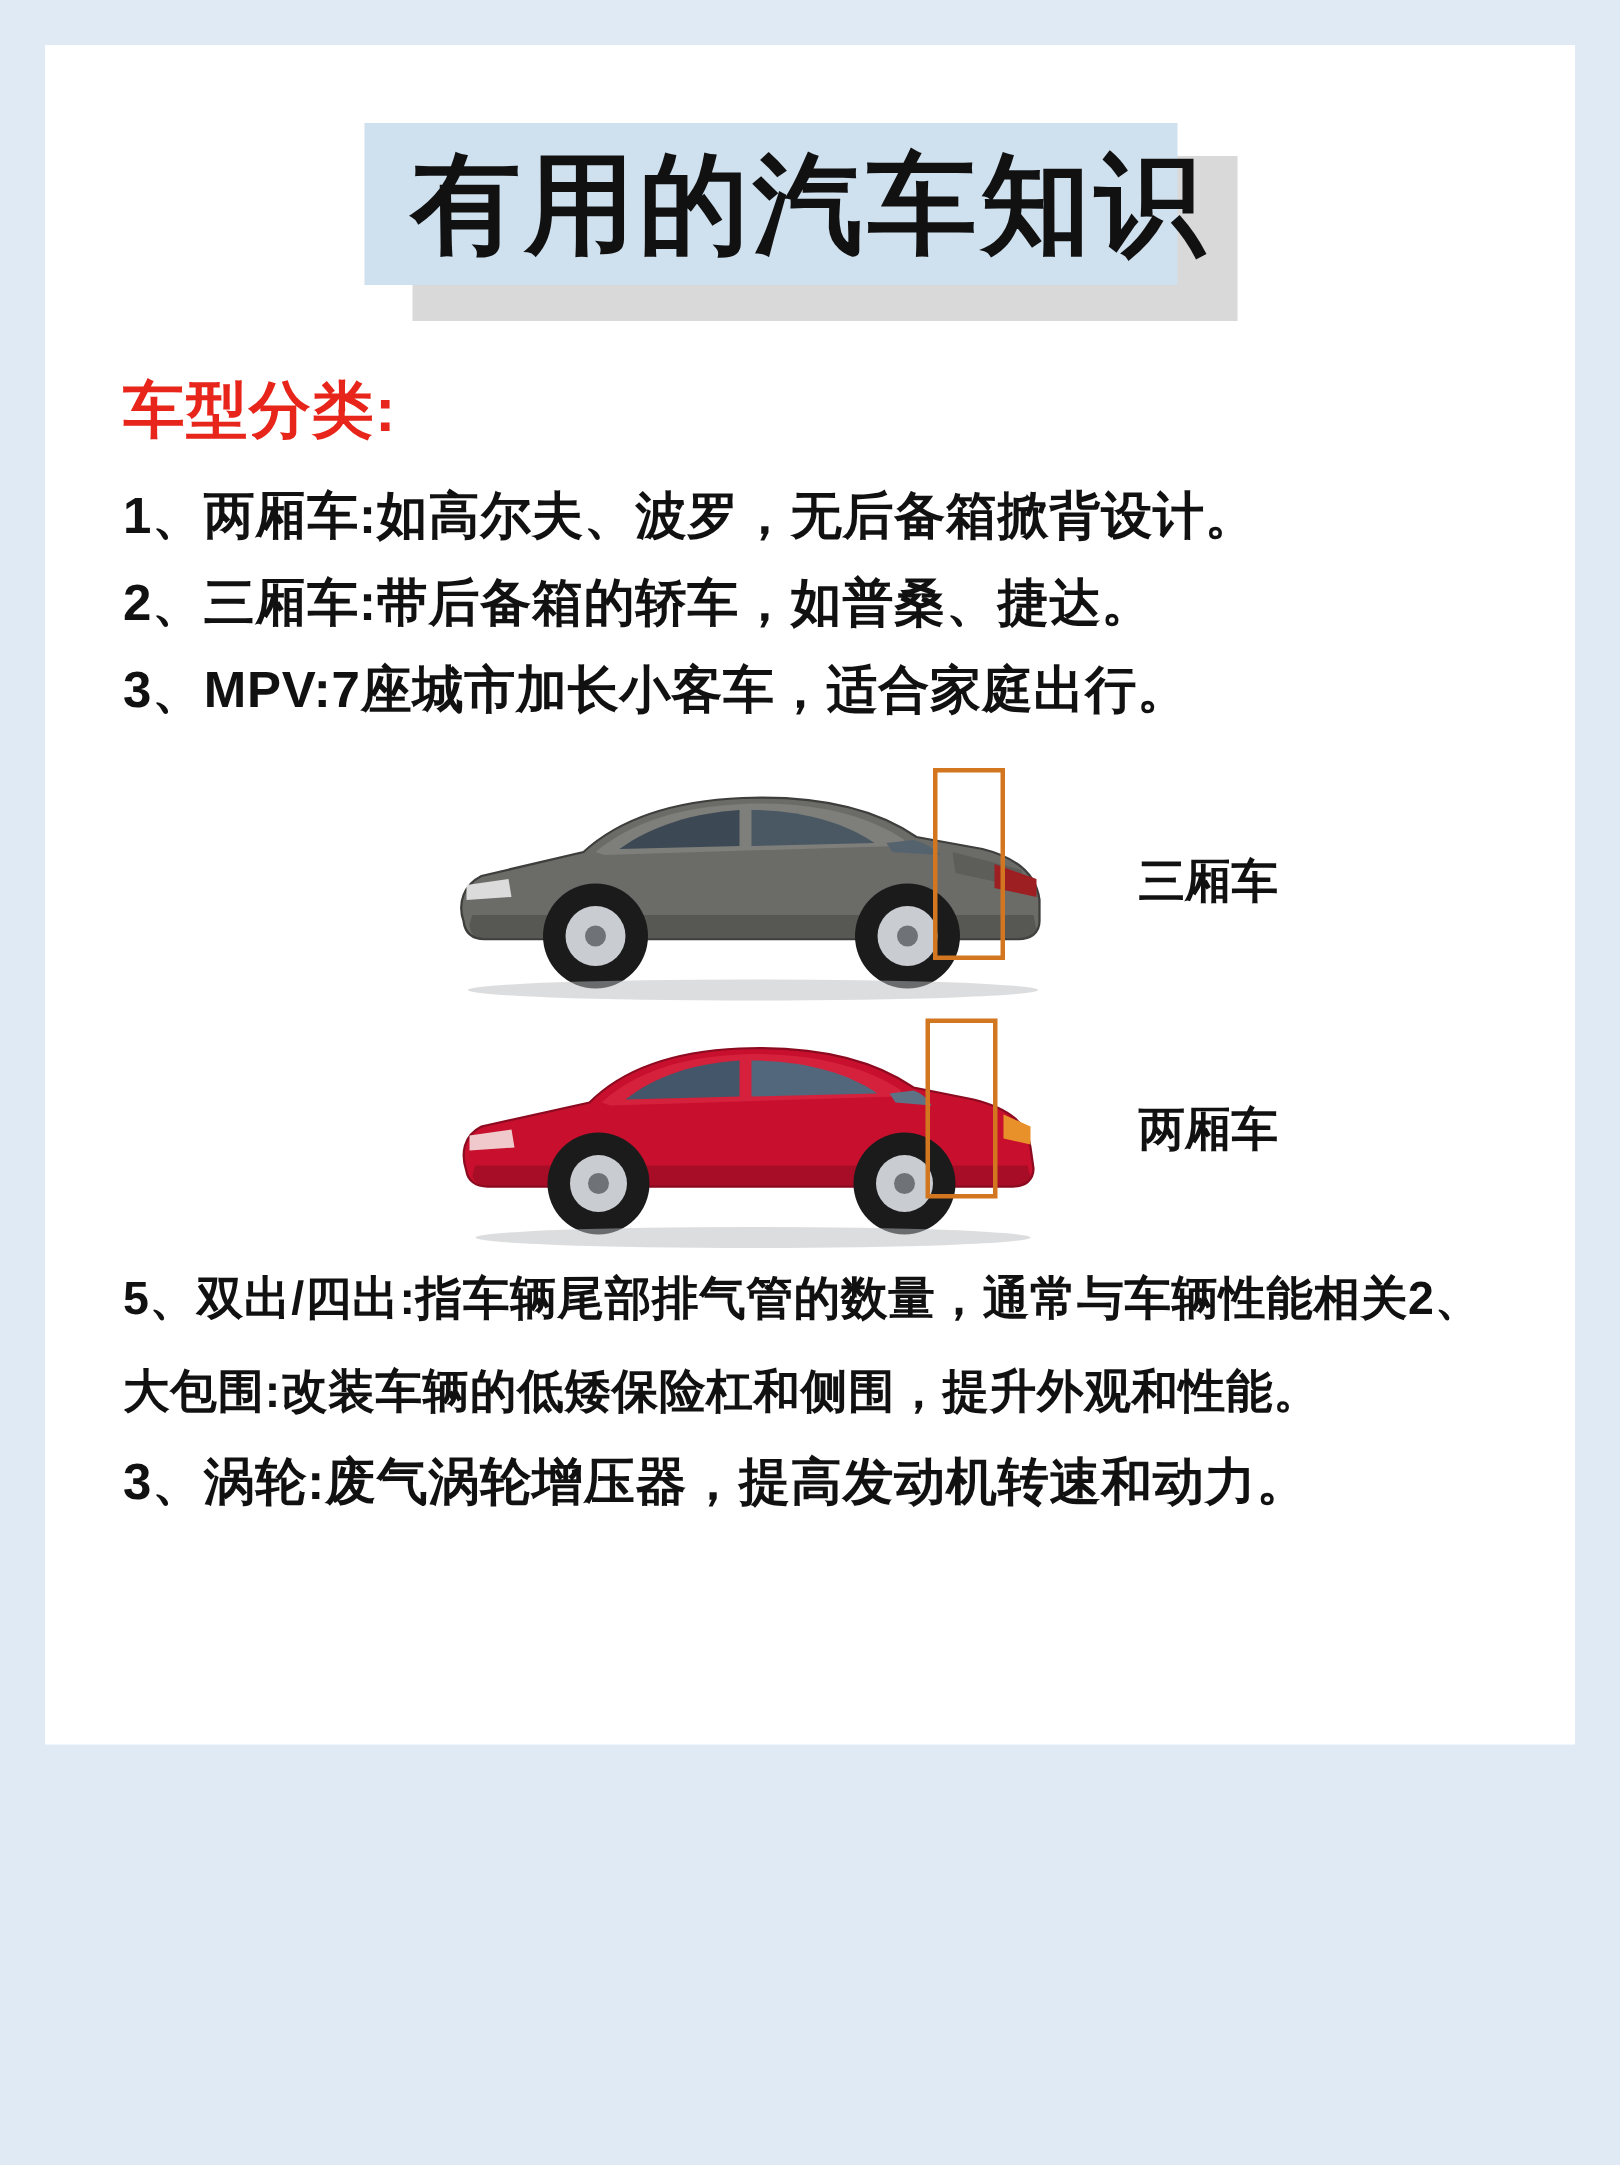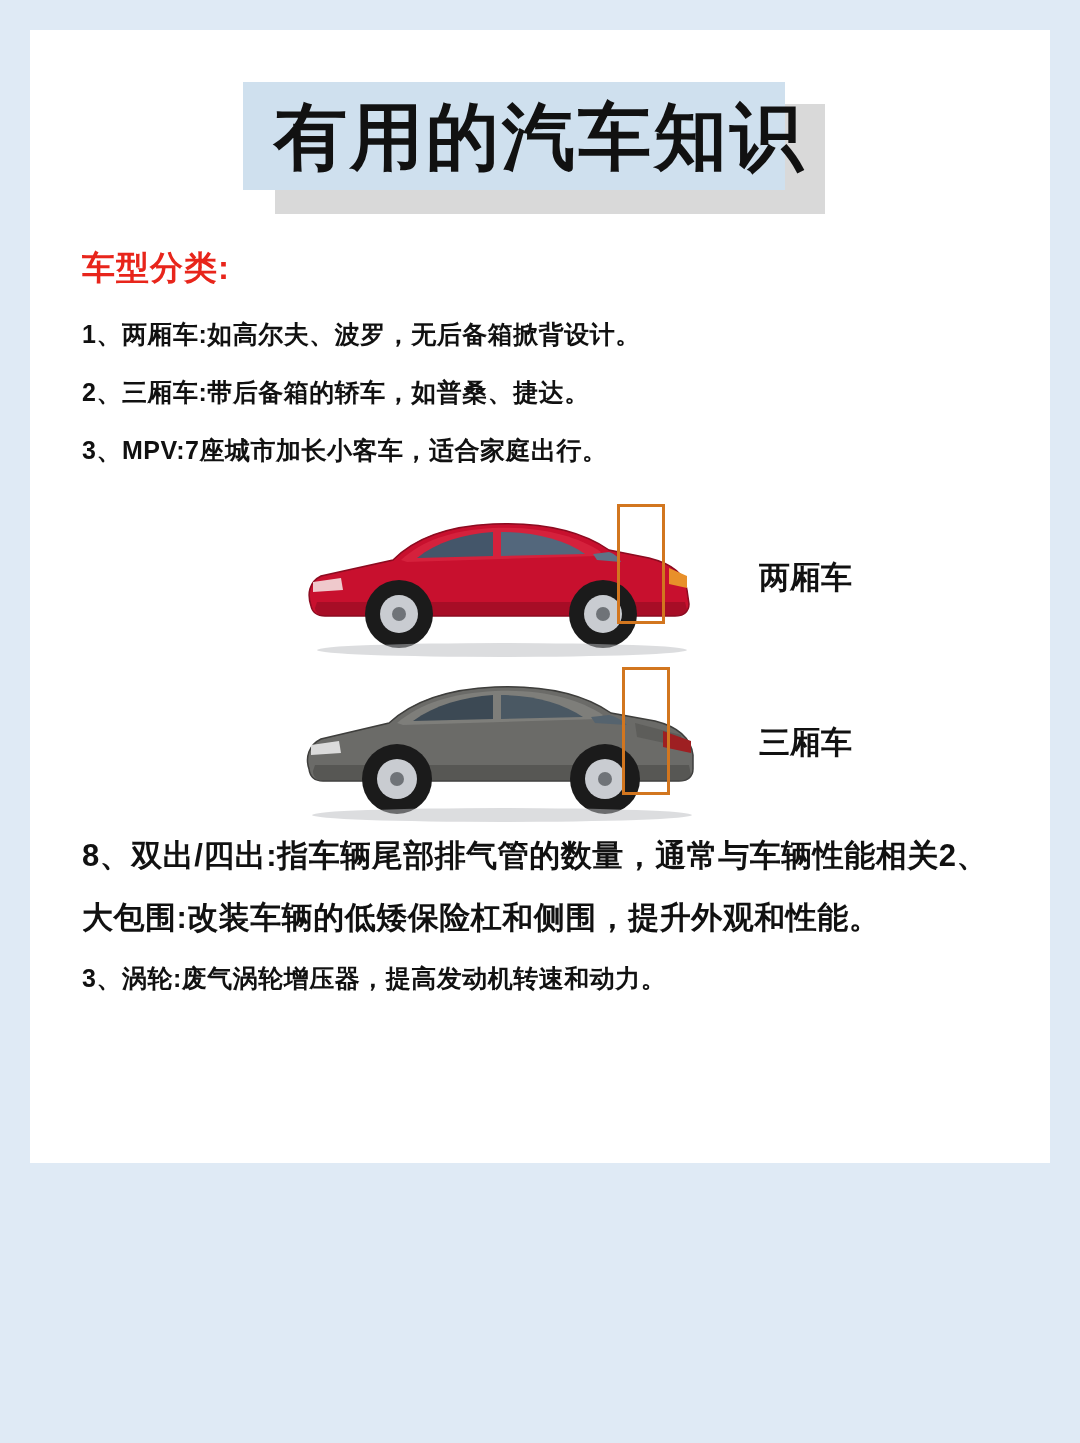--- a/index.html
+++ b/index.html
@@ -56,32 +56,32 @@
     font-weight: bold;
     color: #111;
     letter-spacing: 3px;
   }
   
   .content {
     padding: 0 52px;
     box-sizing: border-box;
   }
   .section-head {
-    font-size: 33px;
+    font-size: 41px;
     font-weight: bold;
     color: #e8251b;
     margin: 30px 0 14px 0;
     letter-spacing: 1px;
   }
   .section-head.plain {
     color: #111;
     font-weight: bold;
   }
   .line {
-    font-size: 25px;
+    font-size: 34px;
     line-height: 58px;
     color: #111;
     font-weight: bold;
     letter-spacing: 0.5px;
   }
   .para {
     font-size: 31px;
     line-height: 62px;
     color: #111;
     font-weight: bold;
@@ -143,20 +143,54 @@
   </div>
 
   <div class="content">
 
     <div class="section-head">车型分类:</div>
     <div class="line">1、两厢车:如高尔夫、波罗，无后备箱掀背设计。</div>
     <div class="line">2、三厢车:带后备箱的轿车，如普桑、捷达。</div>
     <div class="line">3、MPV:7座城市加长小客车，适合家庭出行。</div>
 
     <div class="figures">
+
+      <div class="fig-row">
+        <div class="car-holder">
+          <svg class="car" width="420" height="160" viewBox="0 0 420 160">
+
+            <path d="M12 106 C8 94 12 82 24 76 L92 60 C116 38 150 26 198 24 C250 22 288 32 314 50 L358 58 C382 64 394 76 396 92 L396 106 C396 114 390 118 382 118 L26 118 C18 118 13 114 12 106 Z" fill="#6b6b68" stroke="#3e3e3c" stroke-width="1.5"></path>
+
+            <path d="M100 60 C124 40 156 30 198 28 C246 26 282 36 306 52 L302 56 L106 62 Z" fill="#8b8b87" opacity="0.6"></path>
+
+            <path d="M116 58 C138 42 166 34 196 32 L196 56 Z" fill="#3c4954"></path>
+            <path d="M204 32 C236 32 266 40 286 54 L204 56 Z" fill="#4a5863"></path>
+            <path d="M294 54 L312 52 C320 54 326 58 330 62 L298 60 Z" fill="#55636e"></path>
+
+            <path d="M338 60 L384 72 L386 84 L340 74 Z" fill="#5d5d5a"></path>
+
+            <path d="M18 102 L392 102 L394 112 C394 116 390 118 384 118 L26 118 C20 118 16 114 16 108 Z" fill="#4a4a48" opacity="0.6"></path>
+
+            <path d="M14 82 L42 78 L44 90 L14 92 Z" fill="#e8e8e8" opacity="0.9"></path>
+
+            <path d="M366 68 L394 78 L394 90 L366 84 Z" fill="#9e1f22"></path>
+
+            <circle cx="100" cy="116" r="35" fill="#1b1b1b"></circle>
+            <circle cx="100" cy="116" r="20" fill="#c9ccd1"></circle>
+            <circle cx="100" cy="116" r="7" fill="#6f7378"></circle>
+            <circle cx="308" cy="116" r="35" fill="#1b1b1b"></circle>
+            <circle cx="308" cy="116" r="20" fill="#c9ccd1"></circle>
+            <circle cx="308" cy="116" r="7" fill="#6f7378"></circle>
+
+            <ellipse cx="205" cy="152" rx="190" ry="7" fill="#b9bcc0" opacity="0.5"></ellipse>
+          </svg>
+          <div class="hl-box box-sedan"></div>
+        </div>
+        <div class="fig-label">三厢车</div>
+      </div>
 
       <div class="fig-row">
         <div class="car-holder">
           <svg class="car" width="420" height="160" viewBox="0 0 420 160">
 
             <path d="M14 108 C10 96 12 84 24 78 L96 62 C118 40 150 28 196 26 C248 24 286 34 312 52 L352 60 C376 66 388 76 390 92 L392 106 C392 114 386 118 378 118 L28 118 C20 118 15 114 14 108 Z" fill="#c8102e" stroke="#8c0b20" stroke-width="1.5"></path>
 
             <path d="M104 62 C126 42 156 32 196 30 C244 28 280 38 304 54 L300 58 L110 64 Z" fill="#e03049" opacity="0.55"></path>
 
             <path d="M120 60 C140 44 166 36 196 34 L196 58 Z" fill="#44566a"></path>
@@ -176,53 +210,19 @@
             <circle cx="306" cy="116" r="19" fill="#c9ccd1"></circle>
             <circle cx="306" cy="116" r="7" fill="#6f7378"></circle>
 
             <ellipse cx="205" cy="152" rx="185" ry="7" fill="#b9bcc0" opacity="0.5"></ellipse>
           </svg>
           <div class="hl-box box-hatch"></div>
         </div>
         <div class="fig-label">两厢车</div>
       </div>
 
-      <div class="fig-row">
-        <div class="car-holder">
-          <svg class="car" width="420" height="160" viewBox="0 0 420 160">
-
-            <path d="M12 106 C8 94 12 82 24 76 L92 60 C116 38 150 26 198 24 C250 22 288 32 314 50 L358 58 C382 64 394 76 396 92 L396 106 C396 114 390 118 382 118 L26 118 C18 118 13 114 12 106 Z" fill="#6b6b68" stroke="#3e3e3c" stroke-width="1.5"></path>
-
-            <path d="M100 60 C124 40 156 30 198 28 C246 26 282 36 306 52 L302 56 L106 62 Z" fill="#8b8b87" opacity="0.6"></path>
-
-            <path d="M116 58 C138 42 166 34 196 32 L196 56 Z" fill="#3c4954"></path>
-            <path d="M204 32 C236 32 266 40 286 54 L204 56 Z" fill="#4a5863"></path>
-            <path d="M294 54 L312 52 C320 54 326 58 330 62 L298 60 Z" fill="#55636e"></path>
-
-            <path d="M338 60 L384 72 L386 84 L340 74 Z" fill="#5d5d5a"></path>
-
-            <path d="M18 102 L392 102 L394 112 C394 116 390 118 384 118 L26 118 C20 118 16 114 16 108 Z" fill="#4a4a48" opacity="0.6"></path>
-
-            <path d="M14 82 L42 78 L44 90 L14 92 Z" fill="#e8e8e8" opacity="0.9"></path>
-
-            <path d="M366 68 L394 78 L394 90 L366 84 Z" fill="#9e1f22"></path>
-
-            <circle cx="100" cy="116" r="35" fill="#1b1b1b"></circle>
-            <circle cx="100" cy="116" r="20" fill="#c9ccd1"></circle>
-            <circle cx="100" cy="116" r="7" fill="#6f7378"></circle>
-            <circle cx="308" cy="116" r="35" fill="#1b1b1b"></circle>
-            <circle cx="308" cy="116" r="20" fill="#c9ccd1"></circle>
-            <circle cx="308" cy="116" r="7" fill="#6f7378"></circle>
-
-            <ellipse cx="205" cy="152" rx="190" ry="7" fill="#b9bcc0" opacity="0.5"></ellipse>
-          </svg>
-          <div class="hl-box box-sedan"></div>
-        </div>
-        <div class="fig-label">三厢车</div>
-      </div>
-
     </div>
 
-    <div class="para">8、双出/四出:指车辆尾部排气管的数量，通常与车辆性能相关2、大包围:改装车辆的低矮保险杠和侧围，提升外观和性能。</div>
+    <div class="para">5、双出/四出:指车辆尾部排气管的数量，通常与车辆性能相关2、大包围:改装车辆的低矮保险杠和侧围，提升外观和性能。</div>
     <div class="line">3、涡轮:废气涡轮增压器，提高发动机转速和动力。</div>
 
   </div>
 </div>
 
 </body></html>

